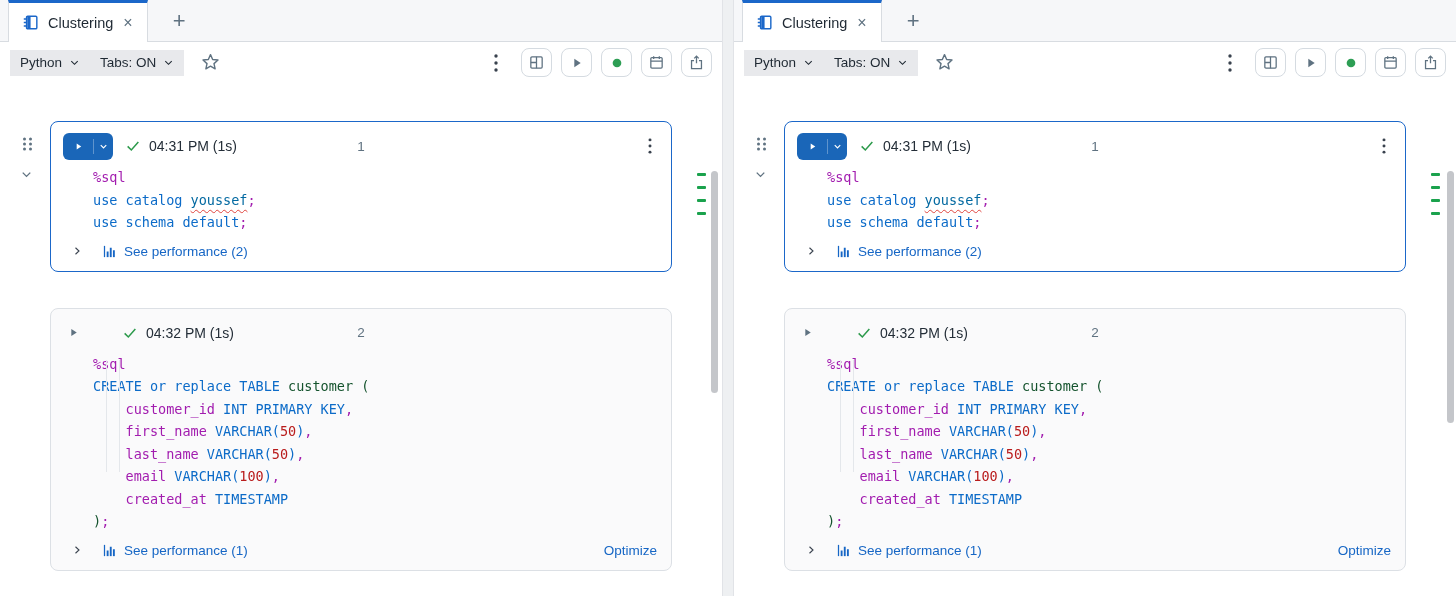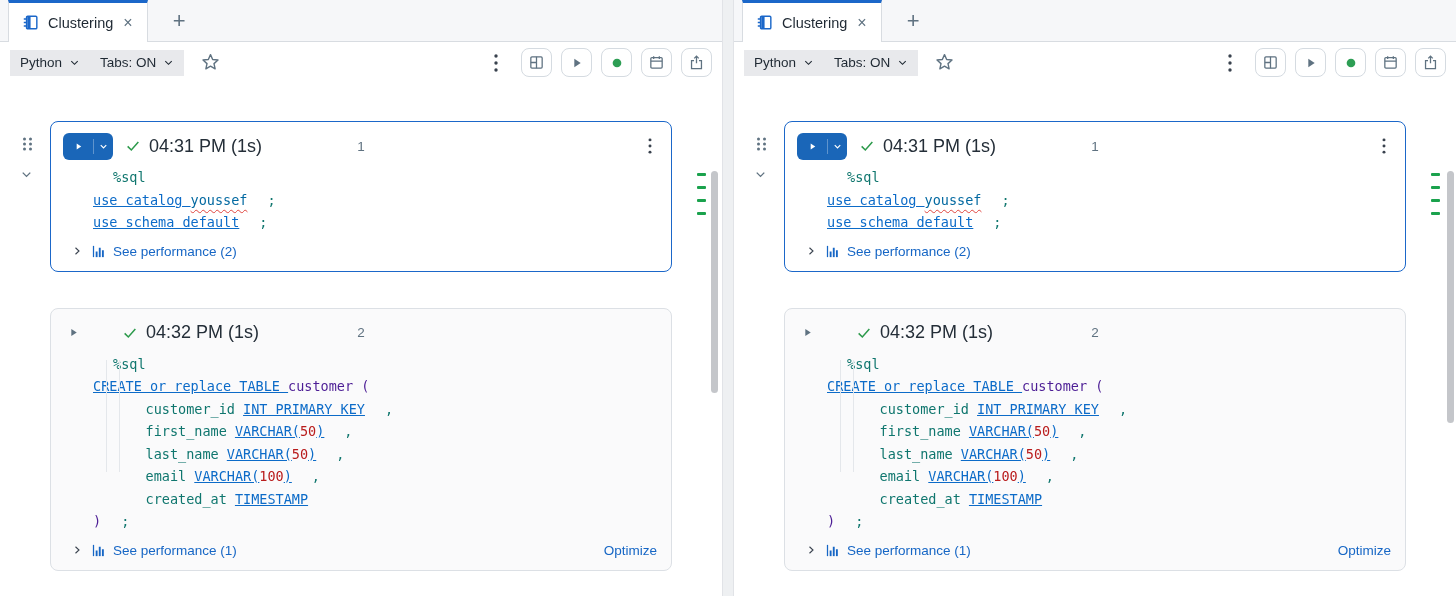--- a/index.html
+++ b/index.html
@@ -45,40 +45,40 @@
 
   .cell-header { height: 28px; display: flex; align-items: center; margin: 10px 12px 0 12px;
     position: relative; }
   .run-split { width: 50px; height: 27px; background: #1a66b8; border: none; border-radius: 6px;
     display: flex; align-items: center; cursor: pointer; padding: 0; }
   .rb-play { flex: 1; display: flex; align-items: center; justify-content: center; }
   .rb-sep { width: 1px; height: 15px; background: rgba(255,255,255,.3); }
   .rb-caret { width: 19px; display: flex; align-items: center; justify-content: center; }
   .ghost-play { background: none; border: none; padding: 0 4px; display: flex; align-items: center; cursor: pointer; }
   .run-status { display: flex; align-items: center; margin-left: 12px; }
-  .run-time { font-size: 18px; color: #242e38; margin-left: 8px; }
+  .run-time { font-size: 14px; color: #242e38; margin-left: 8px; }
   .cell-num { position: absolute; left: 50%; transform: translateX(-50%); font-size: 13.5px;
     color: #5f7281; }
   .cell-kebab { position: absolute; right: 2px; background: none; border: none; cursor: pointer;
     display: flex; align-items: center; }
 
   .cell-code { font-family: "DejaVu Sans Mono", monospace; font-size: 13.5px;
     padding: 6px 12px 2px 42px; position: relative; cursor: text; }
   .code-line { white-space: pre; height: 22.5px; line-height: 22.5px; }
-  .tok-plain { color: #0f766e; margin-left: 20px; }
-  .tok-kw   { color: #0c6bc8; text-decoration: underline; }
+  .tok-plain { color: #a21caf; }
+  .tok-kw   { color: #0c6bc8; }
   .tok-num  { color: #b91c1c; }
-  .tok-tbl  { color: #4c1d95; }
+  .tok-tbl  { color: #14532d; }
   .tok-err  { color: #0369a1; text-decoration: underline wavy #e0443e 1px;
     text-underline-offset: 3.5px; }
   .indent-guide { position: absolute; width: 1px; background: #e4e7eb; }
   .ig-1 { left: 55px; top: 51px; height: 112px; }
   .ig-2 { left: 68px; top: 51px; height: 112px; }
 
-  .cell-footer { display: flex; align-items: center; padding: 8px 14px 12px 20px; gap: 8px; }
+  .cell-footer { display: flex; align-items: center; padding: 8px 14px 12px 20px; gap: 19px; }
   .perf-link { display: flex; align-items: center; gap: 7px; color: #1666c5; font-size: 13.5px;
     cursor: pointer; }
   .optimize-link { margin-left: auto; color: #1666c5; font-size: 13.5px; cursor: pointer; }
 
   
   .gutter-drag { position: absolute; left: 21px; top: 53px; cursor: grab; }
   .gutter-collapse { position: absolute; left: 19px; top: 84px; cursor: pointer;
     background: none; border: none; }
 
   

